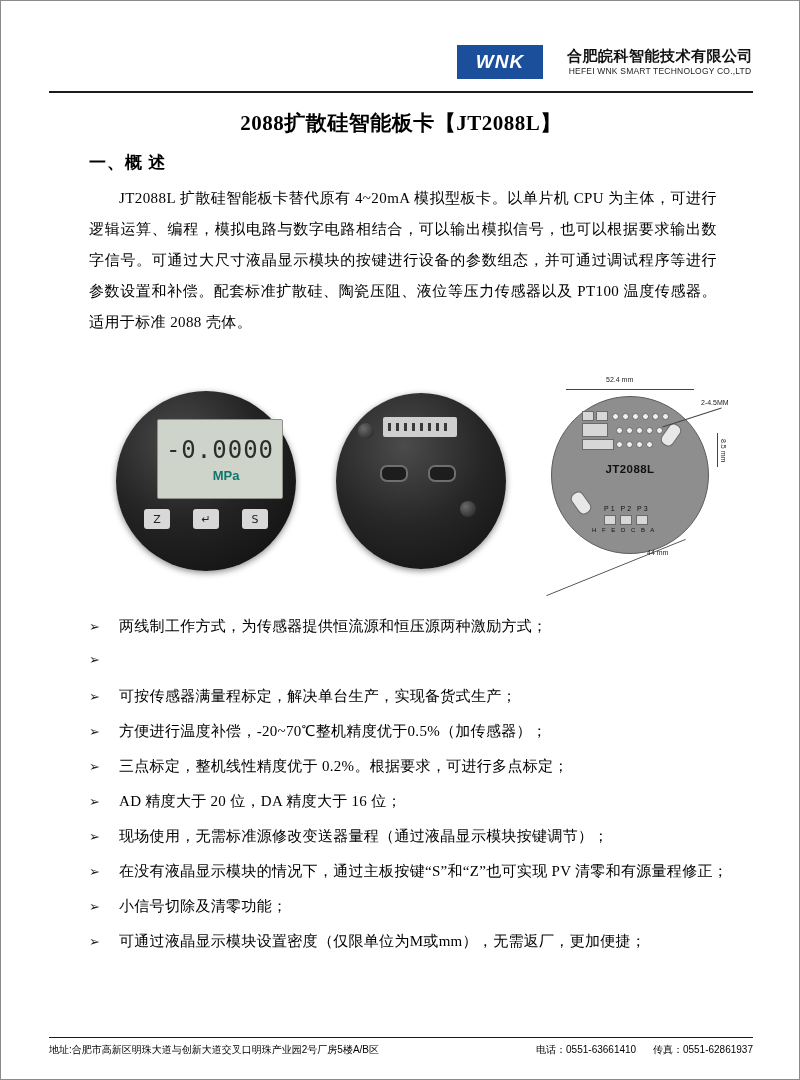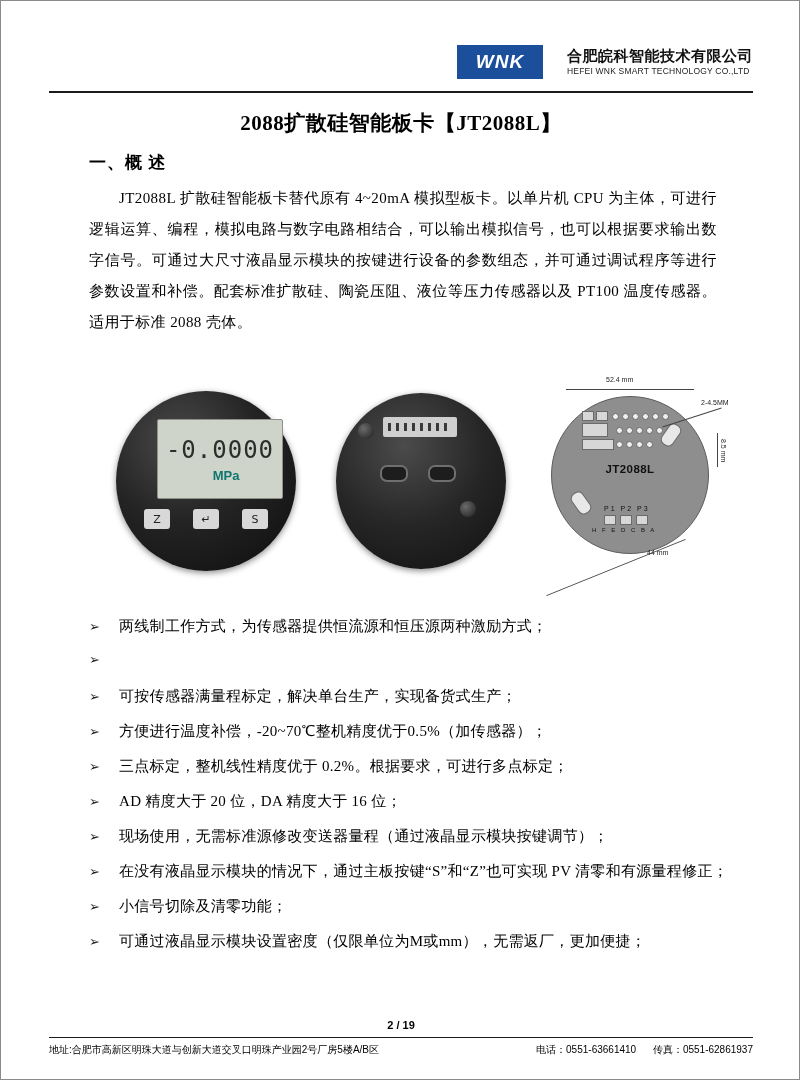--- a/index.html
+++ b/index.html
@@ -24,20 +24,21 @@
     background: #fff;
   }
 
   
   .header {
     position: absolute;
     left: 48px;
     top: 34px;
     width: 704px;
     height: 58px;
+    text-align: center;
   }
   .logo-block {
     position: absolute;
     right: 0;
     top: 10px;
     display: flex;
     align-items: center;
   }
   .logo-mark {
     width: 86px;
@@ -510,21 +511,20 @@
     <div class="bullet-row">
       <div class="bullet-mark">➢</div>
       <div class="bullet-text">小信号切除及清零功能；</div>
     </div>
     <div class="bullet-row">
       <div class="bullet-mark">➢</div>
       <div class="bullet-text">可通过液晶显示模块设置密度（仅限单位为M或mm），无需返厂，更加便捷；</div>
     </div>
   </div>
 
-  <div class="page-number">2 / 19</div>
   <div class="footer-rule"></div>
   <div class="footer">
     <div>地址:合肥市高新区明珠大道与创新大道交叉口明珠产业园2号厂房5楼A/B区</div>
     <div class="footer-right">
       <span>电话：0551-63661410</span>
       <span>传真：0551-62861937</span>
     </div>
   </div>
 
 </div>

